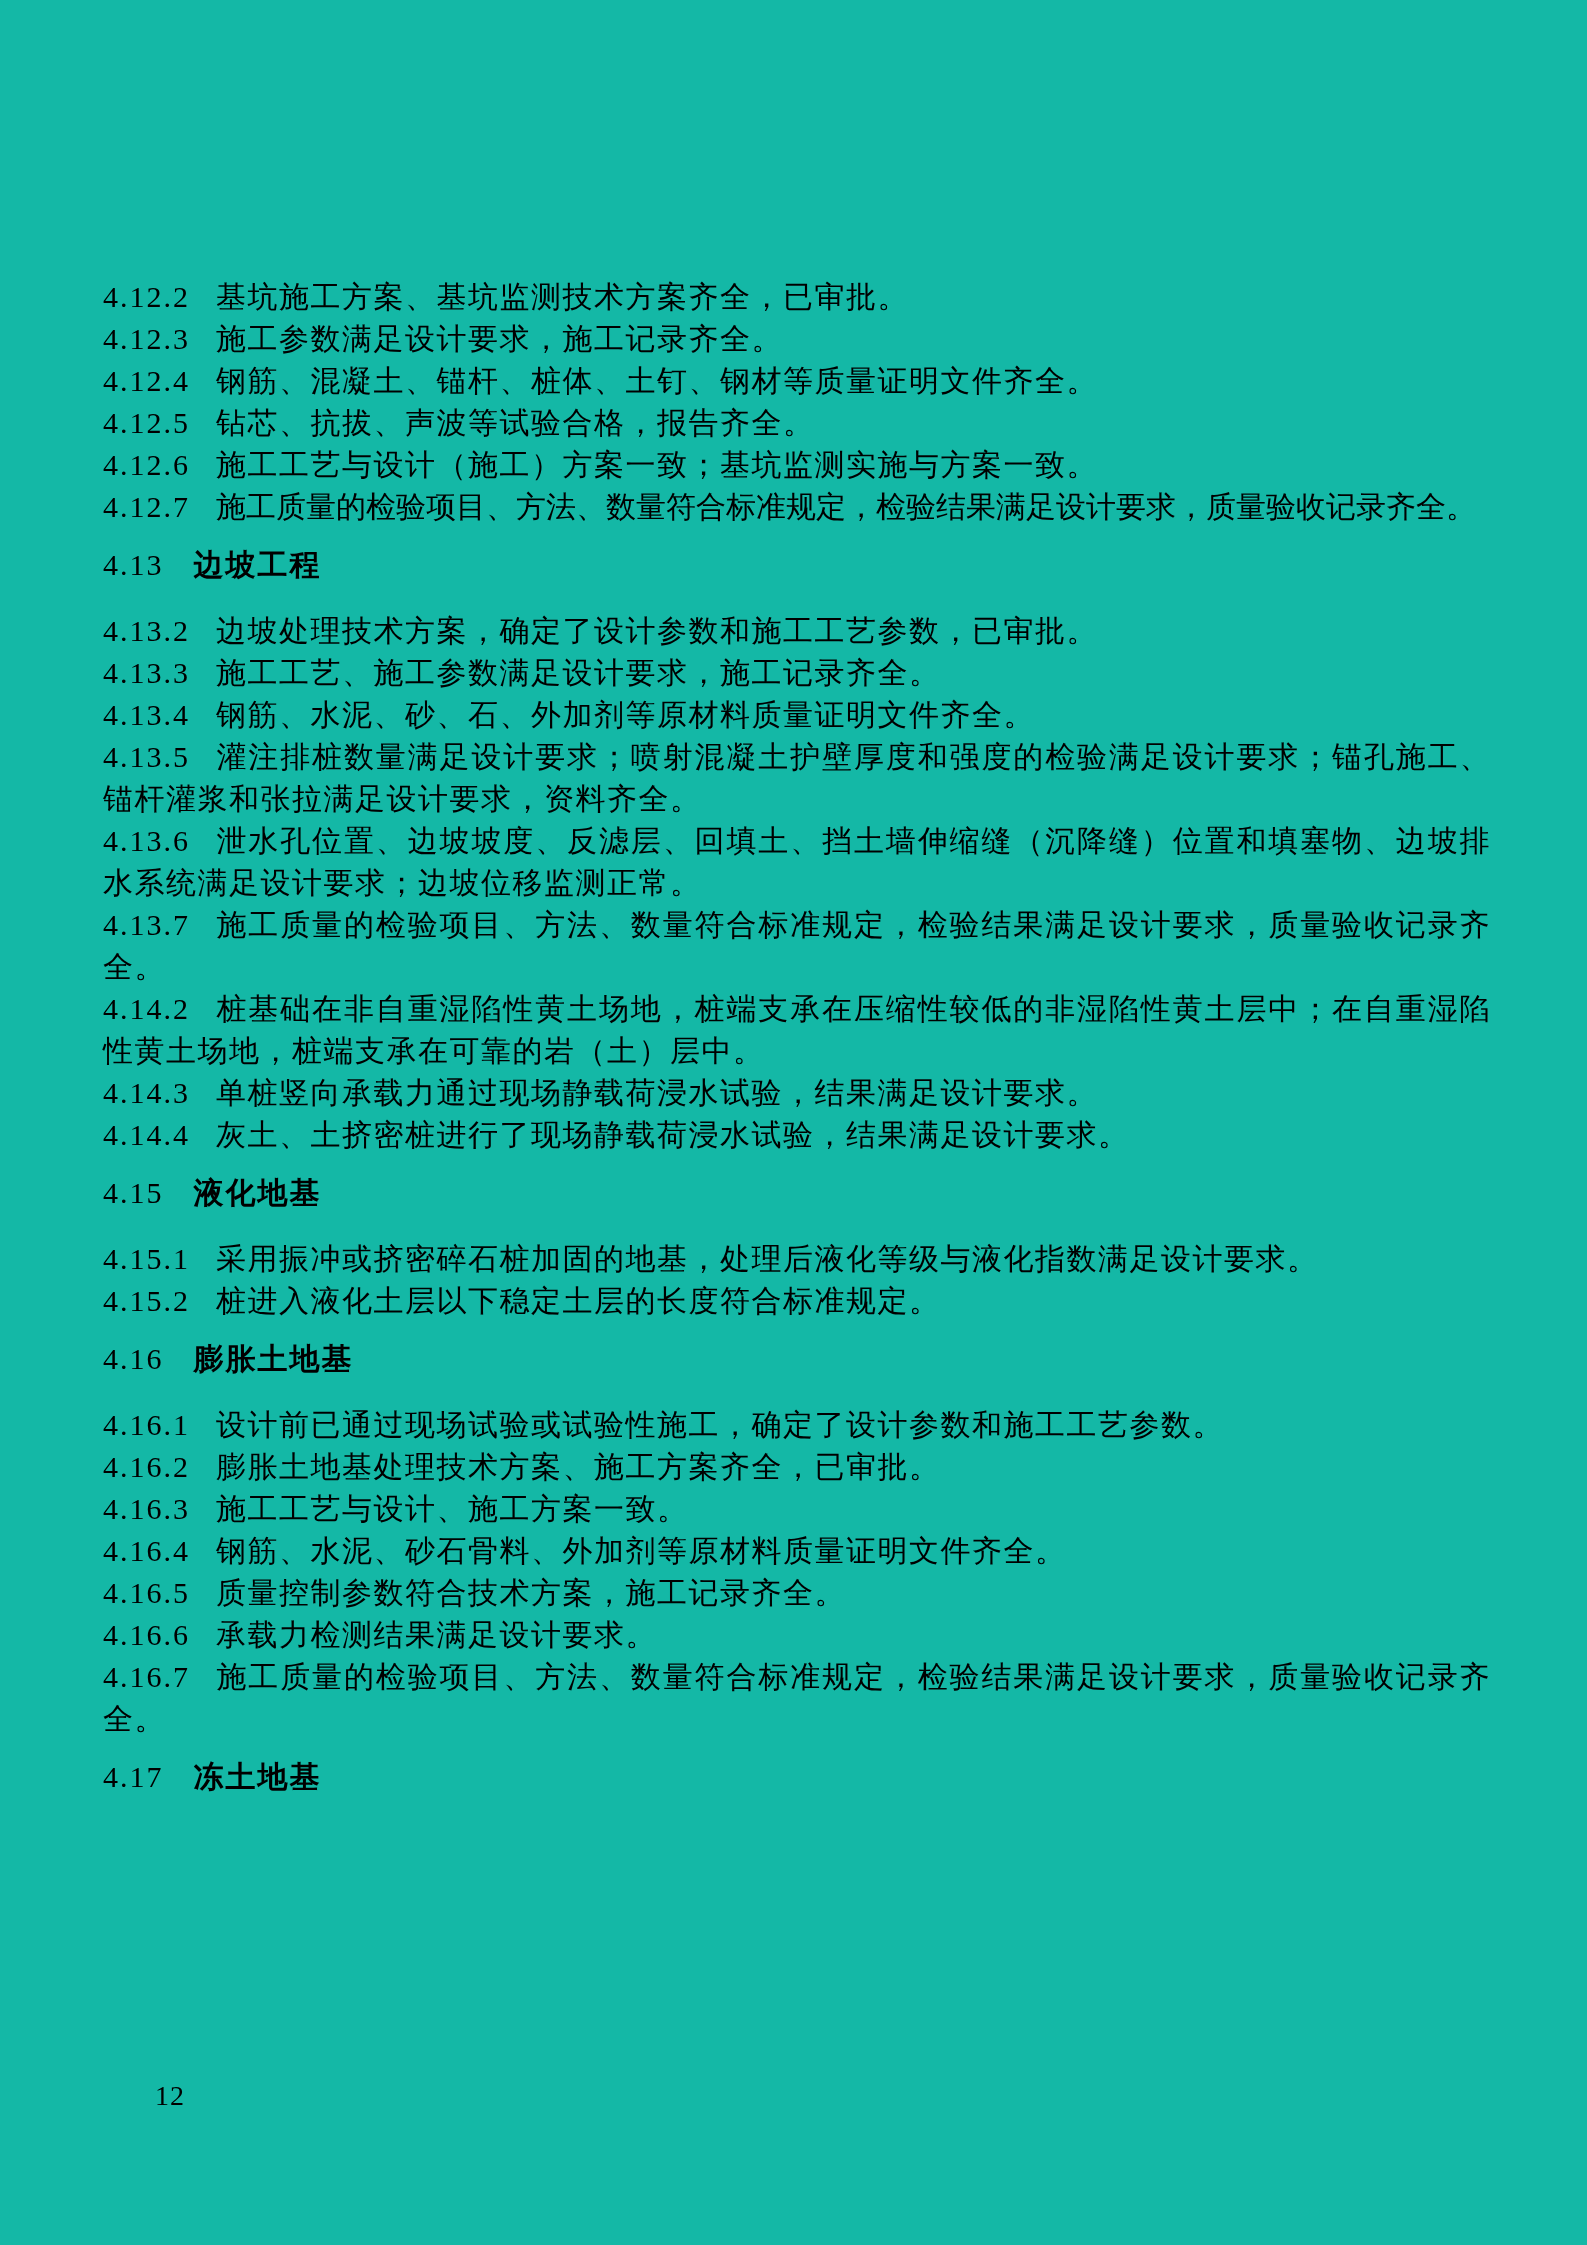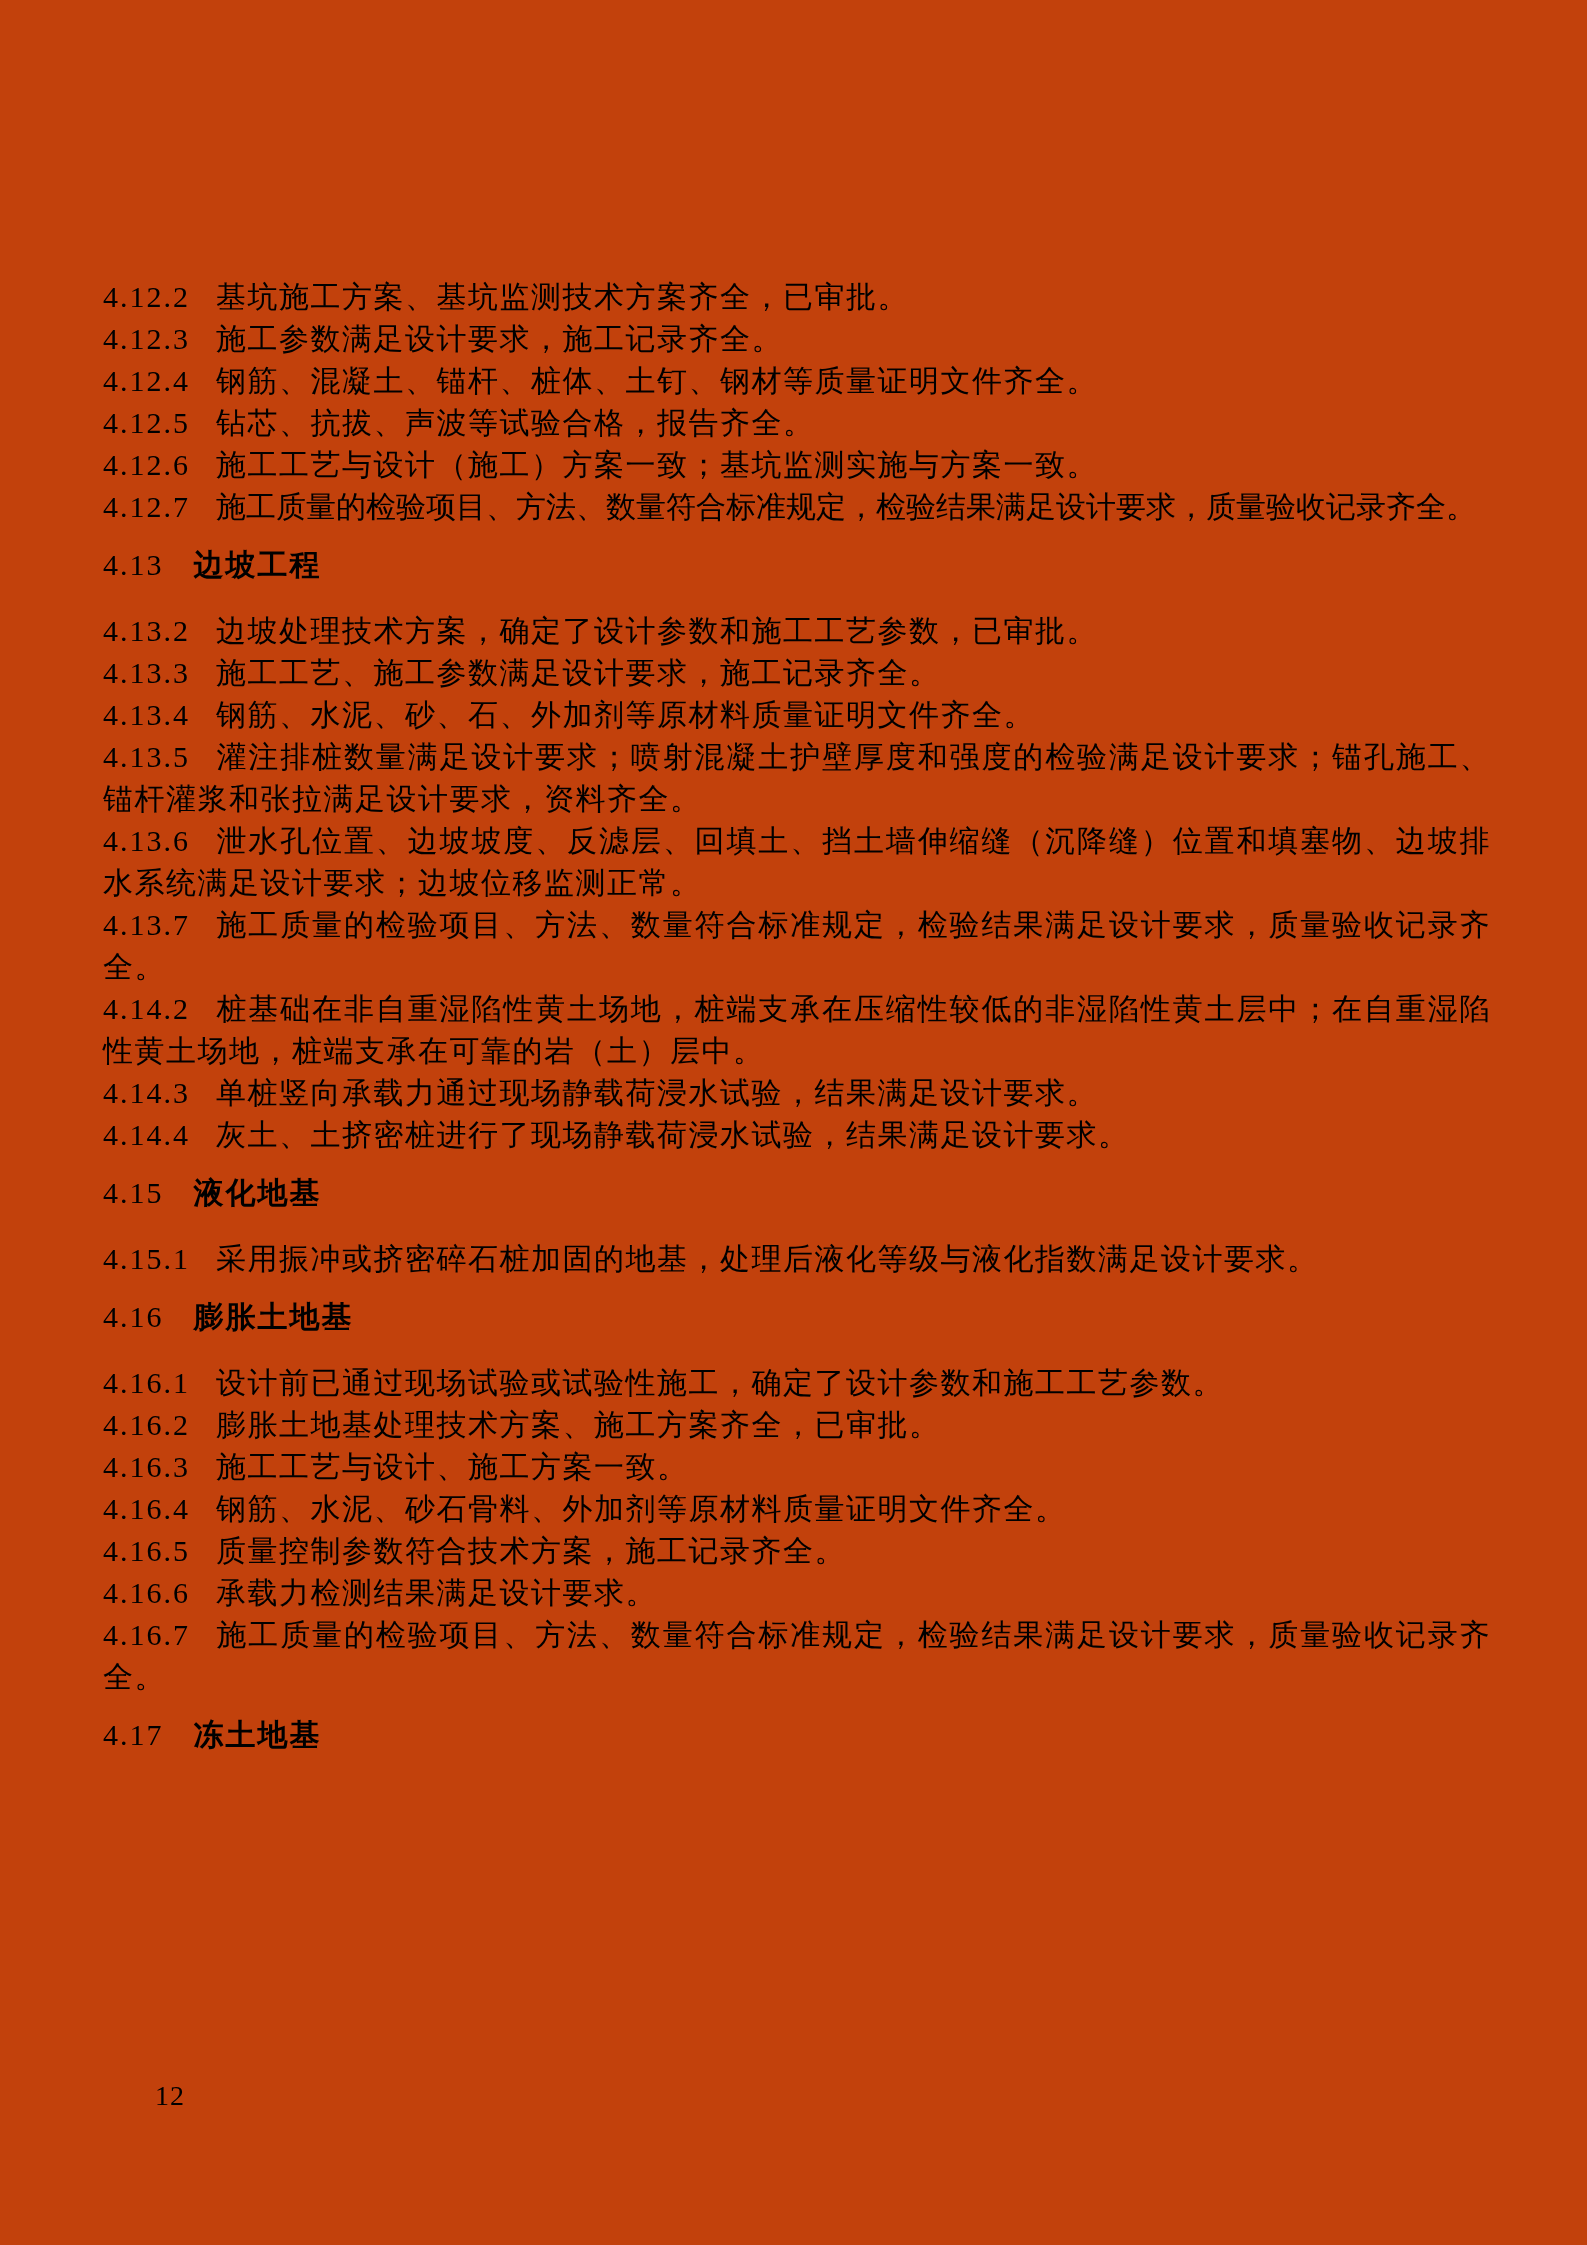--- a/index.html
+++ b/index.html
@@ -8,21 +8,21 @@
     height: 2245px;
     background: #ffffff;
     color: #000000;
     font-family: "Liberation Serif", "DejaVu Serif", serif;
     position: relative;
     overflow: hidden;
   }
   .page {
     position: absolute;
     inset: 0;
-    background: #c2410c;
+    background: #14b8a6;
   }
   .content {
     position: absolute;
     left: 103px;
     top: 276px;
     width: 1388px;
   }
   .clause {
     margin: 0;
     font-size: 30px;
@@ -83,20 +83,21 @@
       <p class="clause"><span class="num">4.13.3</span><span class="text">施工工艺、施工参数满足设计要求，施工记录齐全。</span></p>
       <p class="clause"><span class="num">4.13.4</span><span class="text">钢筋、水泥、砂、石、外加剂等原材料质量证明文件齐全。</span></p>
       <p class="clause"><span class="num">4.13.5</span><span class="text">灌注排桩数量满足设计要求；喷射混凝土护壁厚度和强度的检验满足设计要求；锚孔施工、锚杆灌浆和张拉满足设计要求，资料齐全。</span></p>
       <p class="clause"><span class="num">4.13.6</span><span class="text">泄水孔位置、边坡坡度、反滤层、回填土、挡土墙伸缩缝（沉降缝）位置和填塞物、边坡排水系统满足设计要求；边坡位移监测正常。</span></p>
       <p class="clause"><span class="num">4.13.7</span><span class="text">施工质量的检验项目、方法、数量符合标准规定，检验结果满足设计要求，质量验收记录齐全。</span></p>
       <p class="clause"><span class="num">4.14.2</span><span class="text">桩基础在非自重湿陷性黄土场地，桩端支承在压缩性较低的非湿陷性黄土层中；在自重湿陷性黄土场地，桩端支承在可靠的岩（土）层中。</span></p>
       <p class="clause"><span class="num">4.14.3</span><span class="text">单桩竖向承载力通过现场静载荷浸水试验，结果满足设计要求。</span></p>
       <p class="clause"><span class="num">4.14.4</span><span class="text">灰土、土挤密桩进行了现场静载荷浸水试验，结果满足设计要求。</span></p>
       <h2 class="heading"><span class="num">4.15</span><span class="title">液化地基</span></h2>
       <p class="clause"><span class="num">4.15.1</span><span class="text">采用振冲或挤密碎石桩加固的地基，处理后液化等级与液化指数满足设计要求。</span></p>
+      <p class="clause"><span class="num">4.15.2</span><span class="text">桩进入液化土层以下稳定土层的长度符合标准规定。</span></p>
       <h2 class="heading"><span class="num">4.16</span><span class="title">膨胀土地基</span></h2>
       <p class="clause"><span class="num">4.16.1</span><span class="text">设计前已通过现场试验或试验性施工，确定了设计参数和施工工艺参数。</span></p>
       <p class="clause"><span class="num">4.16.2</span><span class="text">膨胀土地基处理技术方案、施工方案齐全，已审批。</span></p>
       <p class="clause"><span class="num">4.16.3</span><span class="text">施工工艺与设计、施工方案一致。</span></p>
       <p class="clause"><span class="num">4.16.4</span><span class="text">钢筋、水泥、砂石骨料、外加剂等原材料质量证明文件齐全。</span></p>
       <p class="clause"><span class="num">4.16.5</span><span class="text">质量控制参数符合技术方案，施工记录齐全。</span></p>
       <p class="clause"><span class="num">4.16.6</span><span class="text">承载力检测结果满足设计要求。</span></p>
       <p class="clause"><span class="num">4.16.7</span><span class="text">施工质量的检验项目、方法、数量符合标准规定，检验结果满足设计要求，质量验收记录齐全。</span></p>
       <h2 class="heading"><span class="num">4.17</span><span class="title">冻土地基</span></h2>
     </main>

